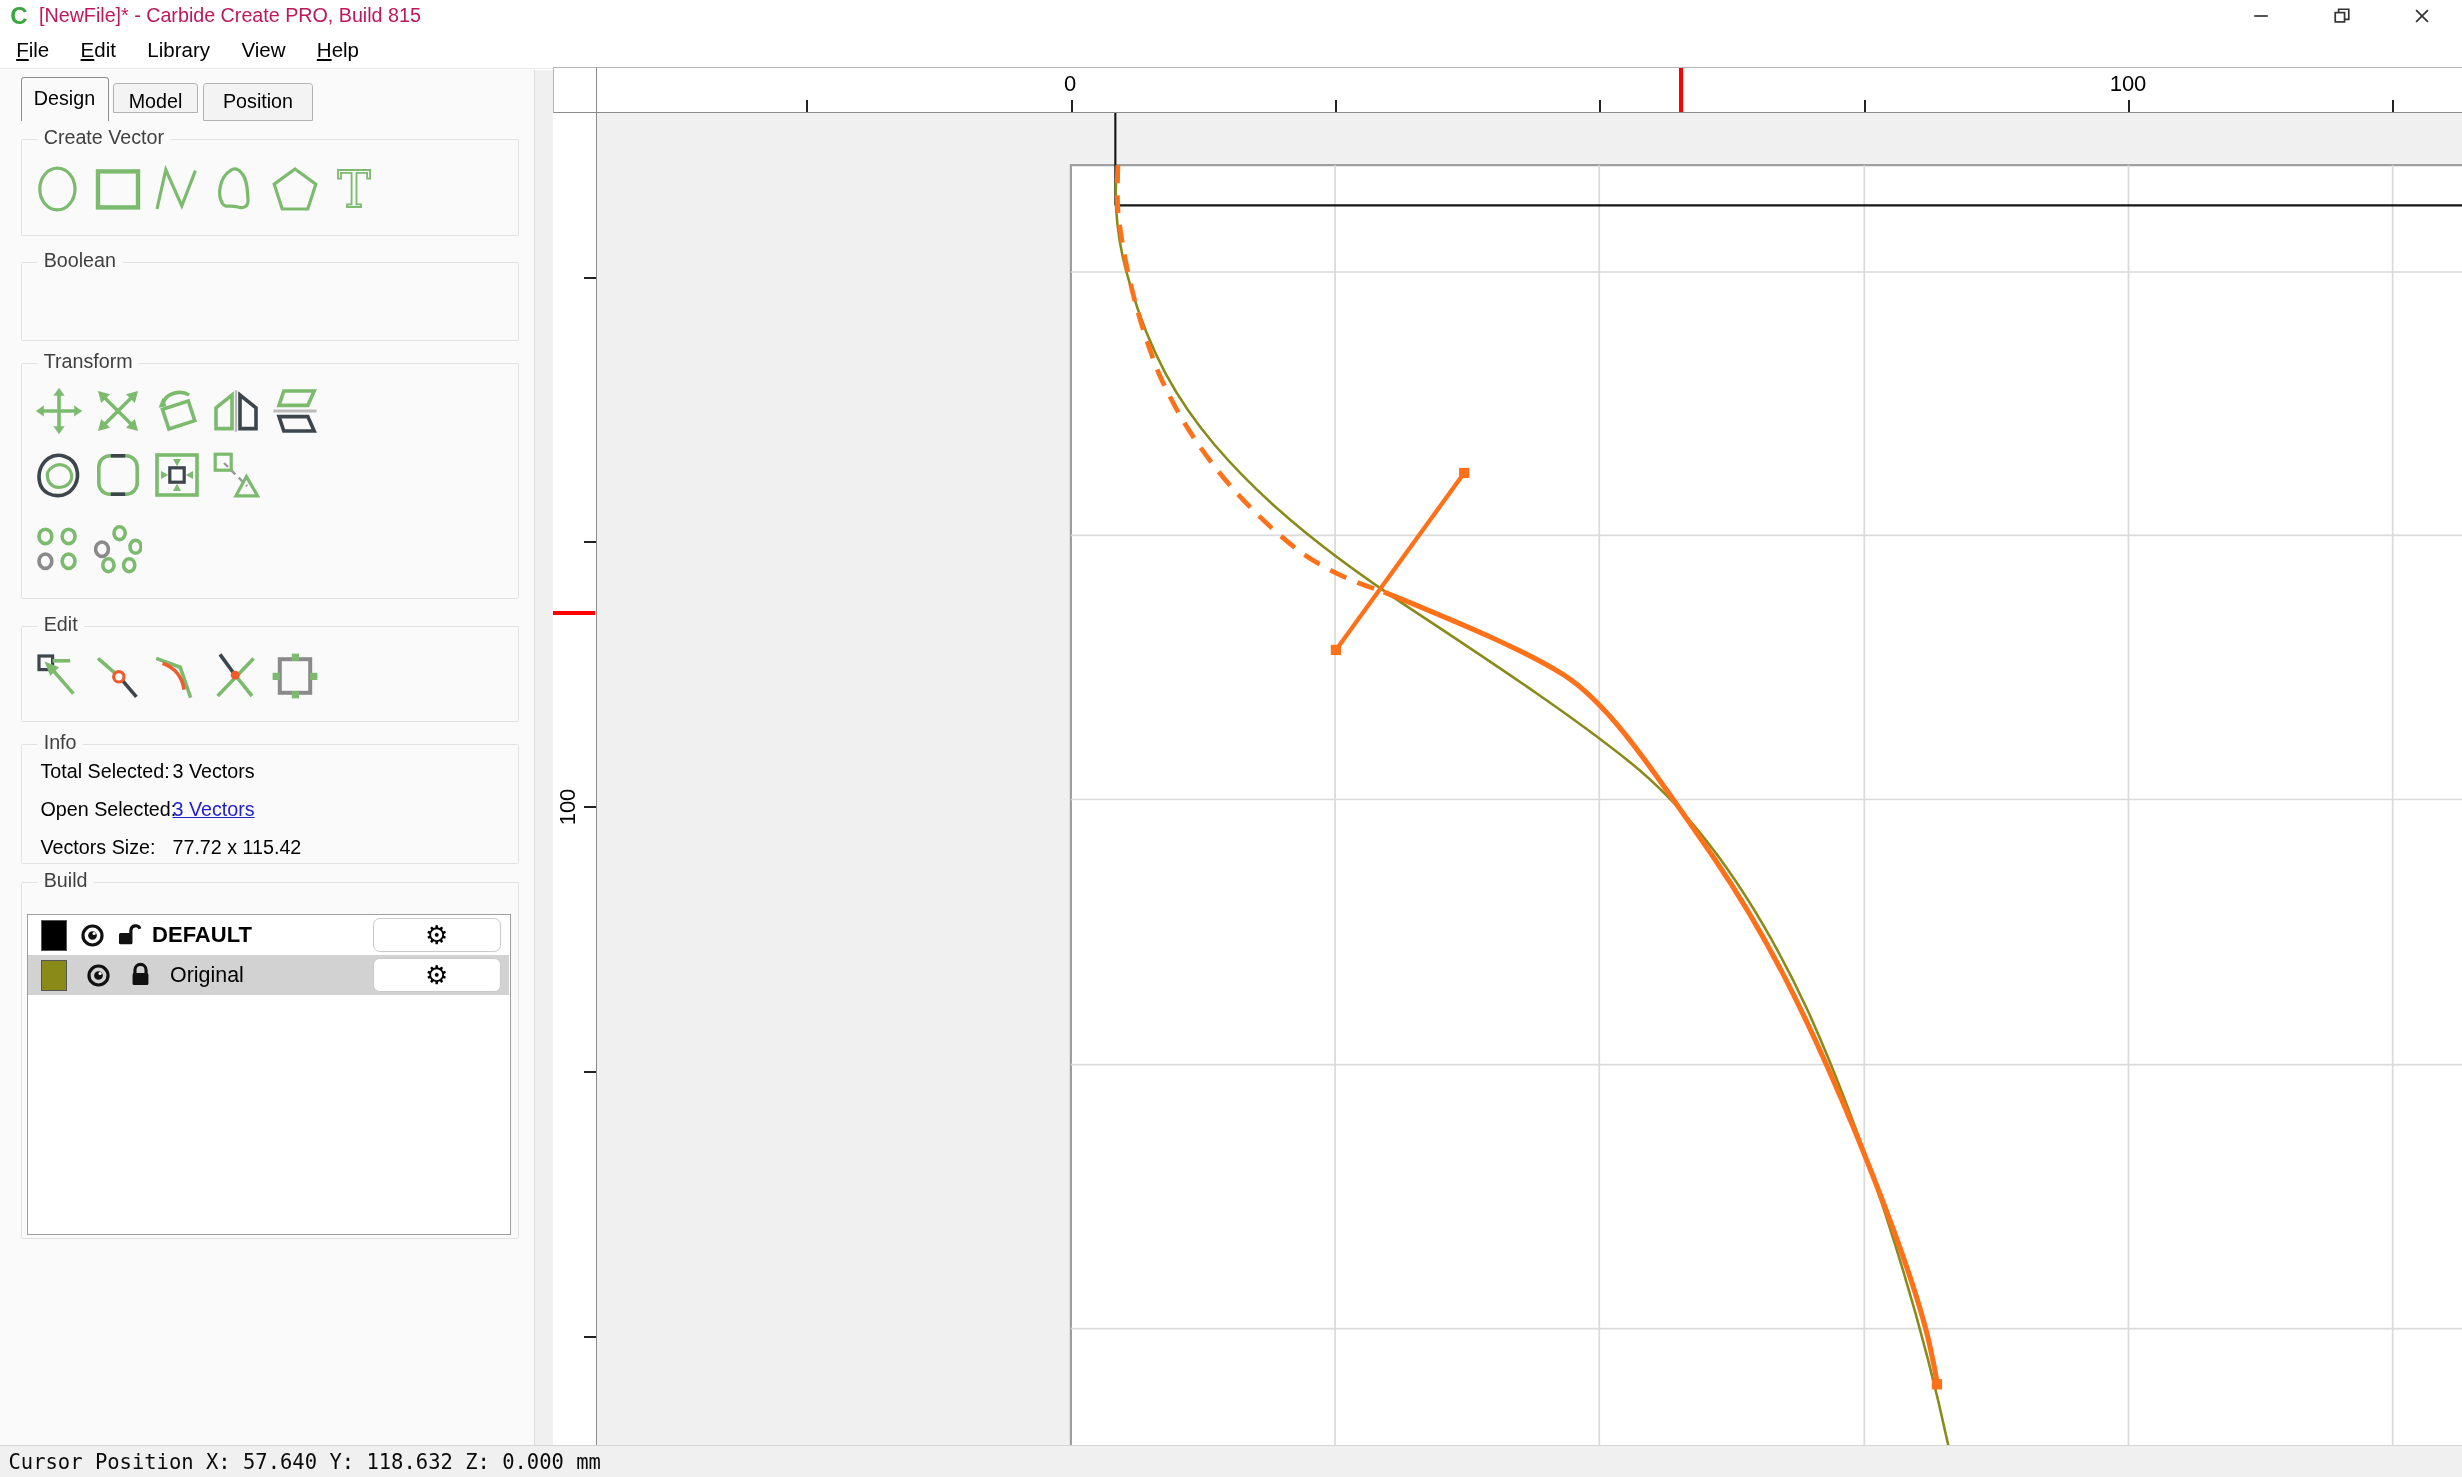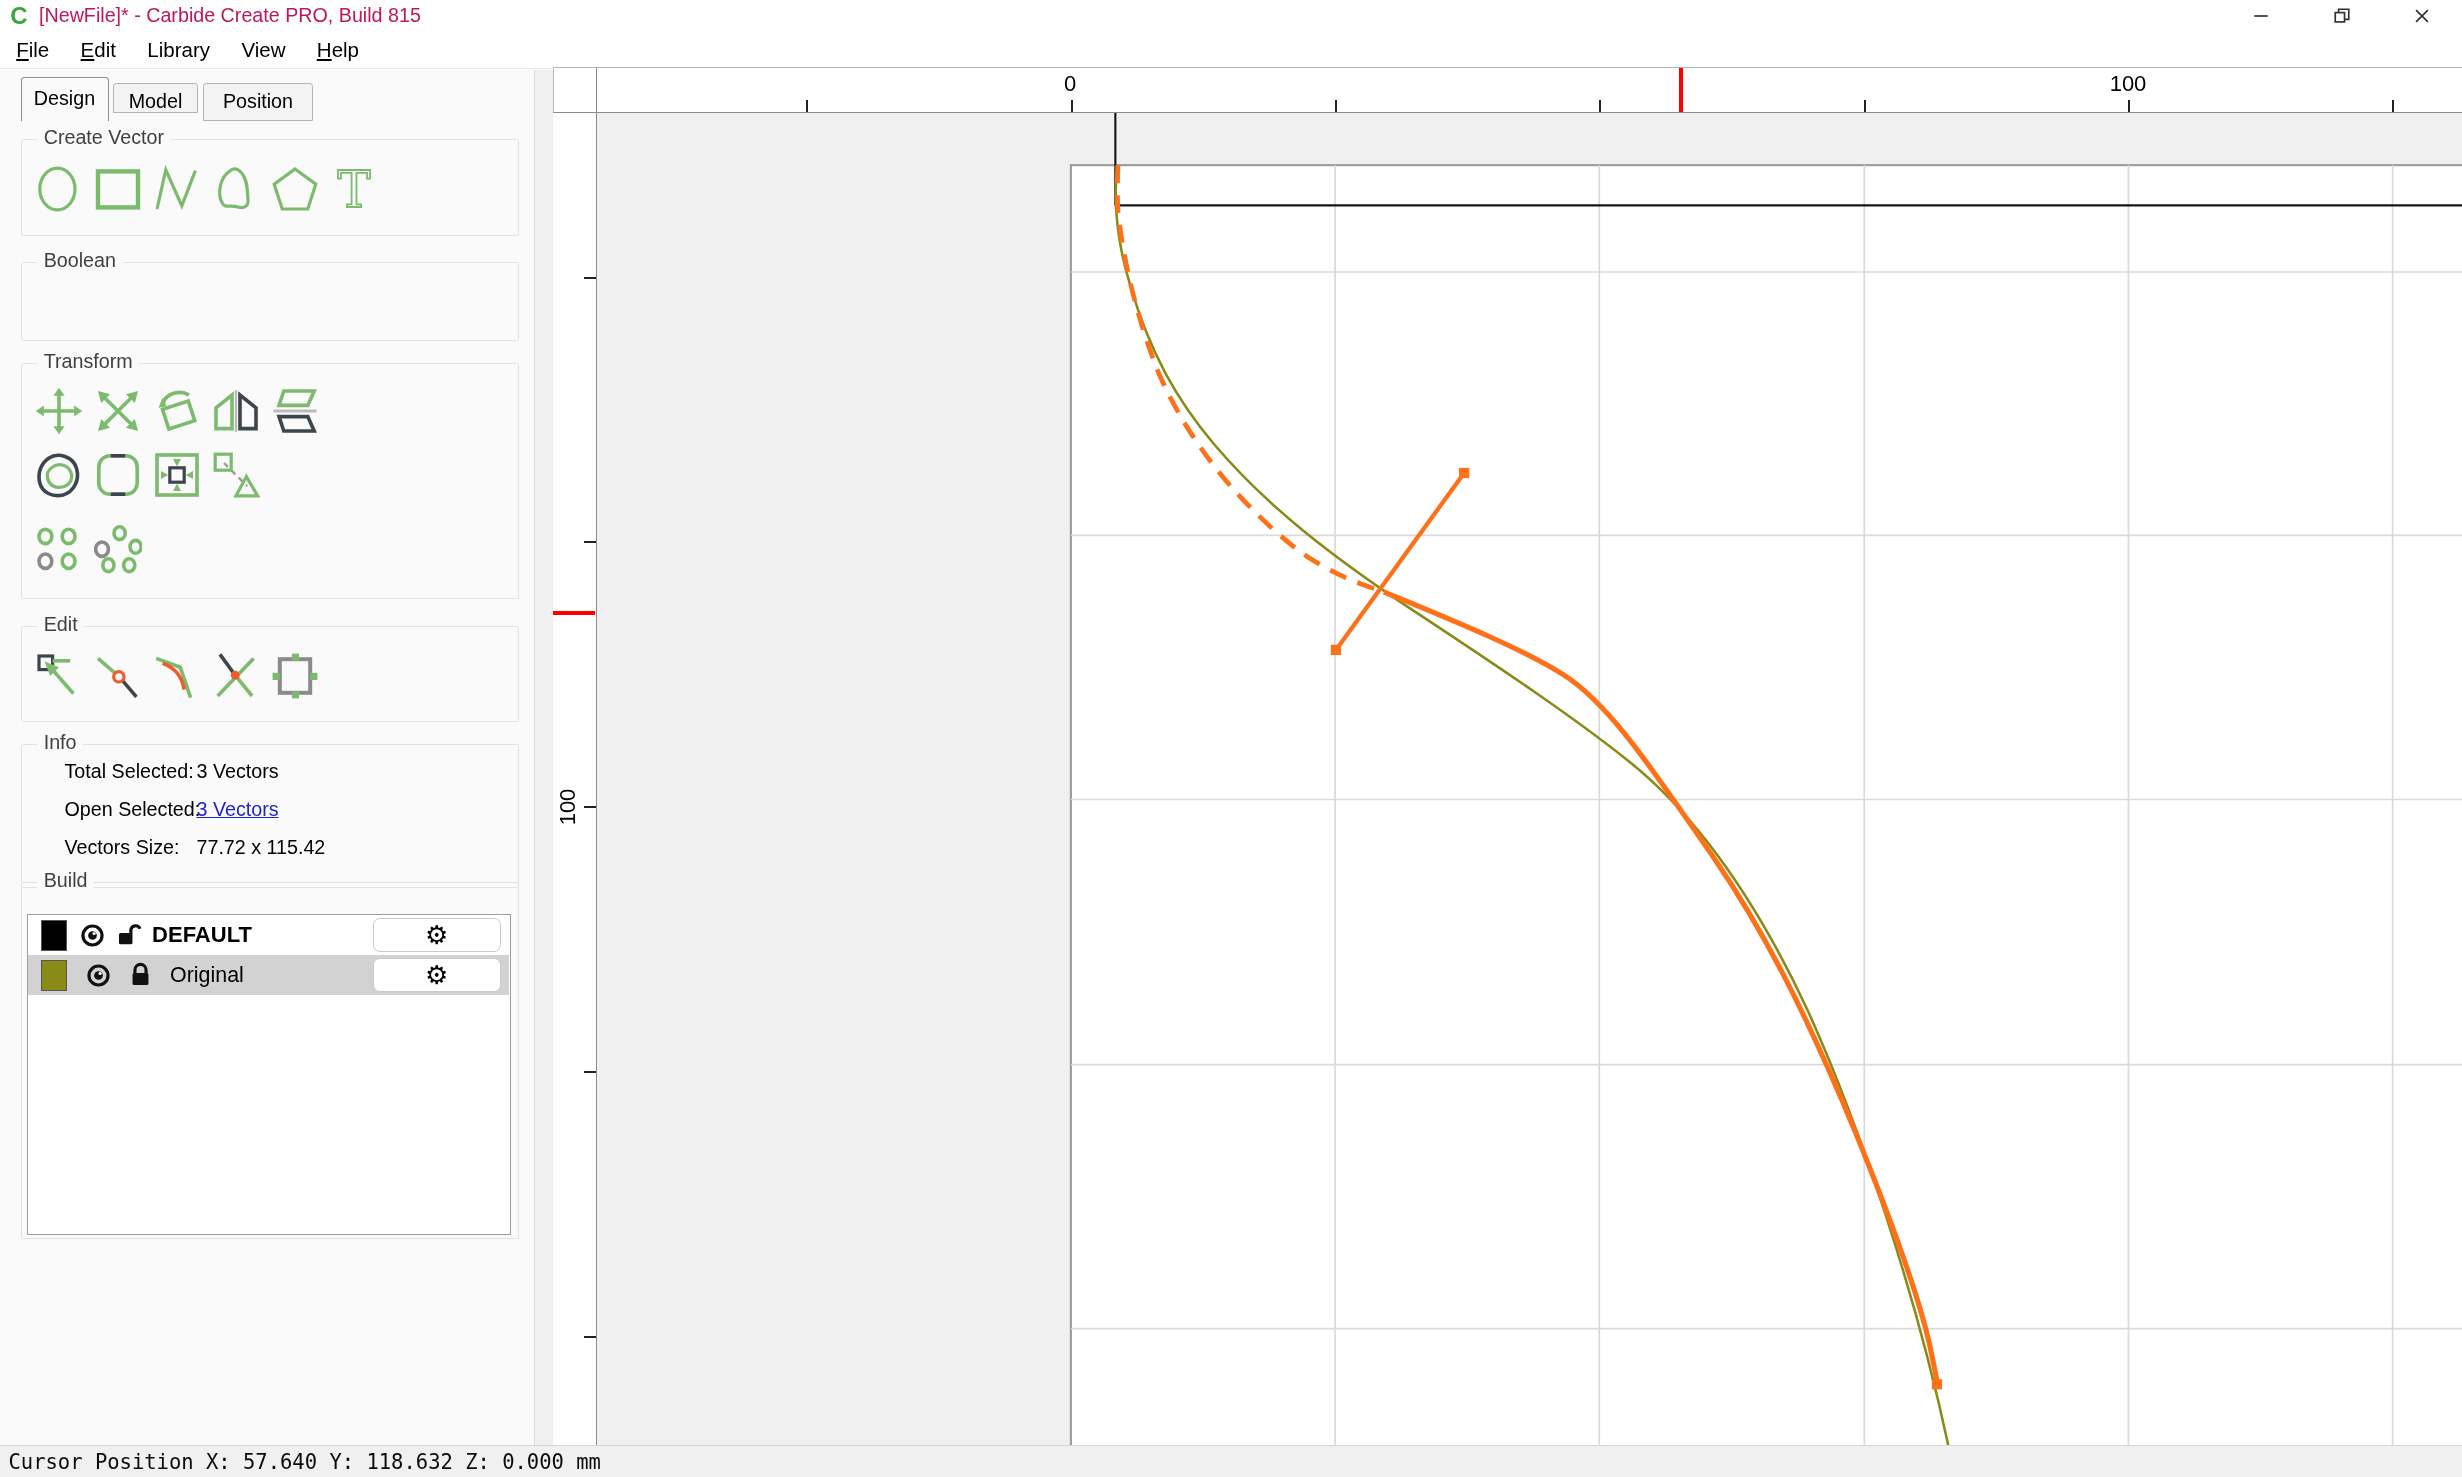--- a/index.html
+++ b/index.html
@@ -33,30 +33,30 @@
   #tab-toolpaths{left:203px;top:13px;width:110px;height:38px;background:#f3f3f3;border:1.7px solid #b2b2b2;
     border-radius:3.4px 3.4px 0 0;line-height:35px;}
 
   
   .group{position:absolute;left:20.5px;width:498px;border:1.7px solid #e2e2e2;border-radius:1.7px;box-sizing:border-box;}
   .group-label{position:absolute;top:-14.5px;left:15.4px;background:#fafafa;padding:0 6.8px;font-size:19.7px;color:#404040;}
   #grp-create{top:69px;height:97px;}
   #grp-boolean{top:192px;height:79px;}
   #grp-transform{top:293px;height:236px;}
   #grp-edit{top:556px;height:96px;}
-  #grp-info{top:674px;height:144px;}
+  #grp-info{top:674px;height:120px;}
   #grp-layers{top:812px;height:357px;}
 
   .tool-row{position:absolute;left:13.7px;display:flex;gap:11px;}
   .tool{width:48px;height:53px;display:flex;align-items:center;justify-content:center;}
   .tool svg{width:48px;height:50px;}
 
   
   .info-row{position:absolute;left:19px;height:29px;font-size:19.7px;white-space:nowrap;}
-  .info-label{display:inline-block;width:132px;margin-left:24px;}
+  .info-label{display:inline-block;width:132px;}
   .info-value{color:#000;}
   .info-link{color:#2222cc;text-decoration:underline;}
 
   
   #layer-list{position:absolute;left:5.1px;top:31px;width:484px;height:321px;background:#fff;border:1.7px solid #9e9e9e;box-sizing:border-box;}
   .layer-row{position:absolute;left:0;width:481px;height:40px;display:flex;align-items:center;text-align:center;}
   .layer-row.selected{background:#d2d2d2;gap:6px;}
   .swatch{width:26px;height:31px;margin-left:13.7px;border:0.9px solid #555;box-sizing:border-box;}
   .layer-eye{margin-left:12px;width:27px;height:27px;}
   .layer-lock{margin-left:8.5px;width:27px;height:27px;}

